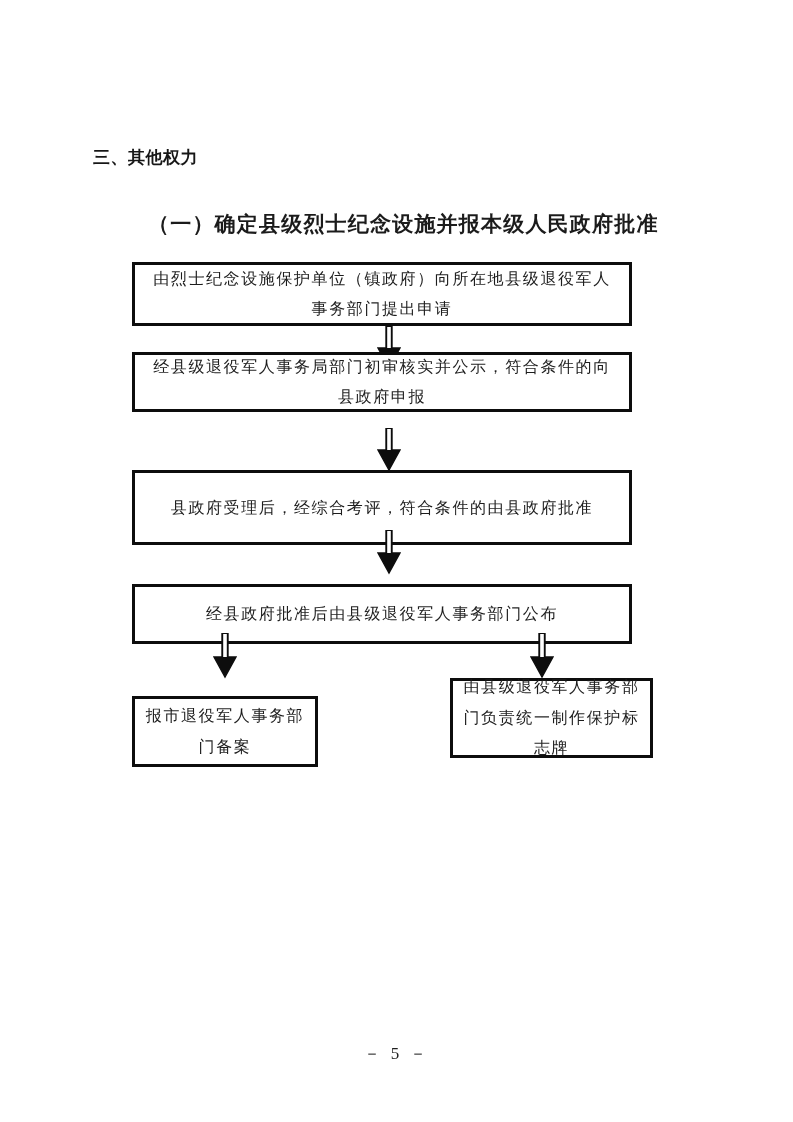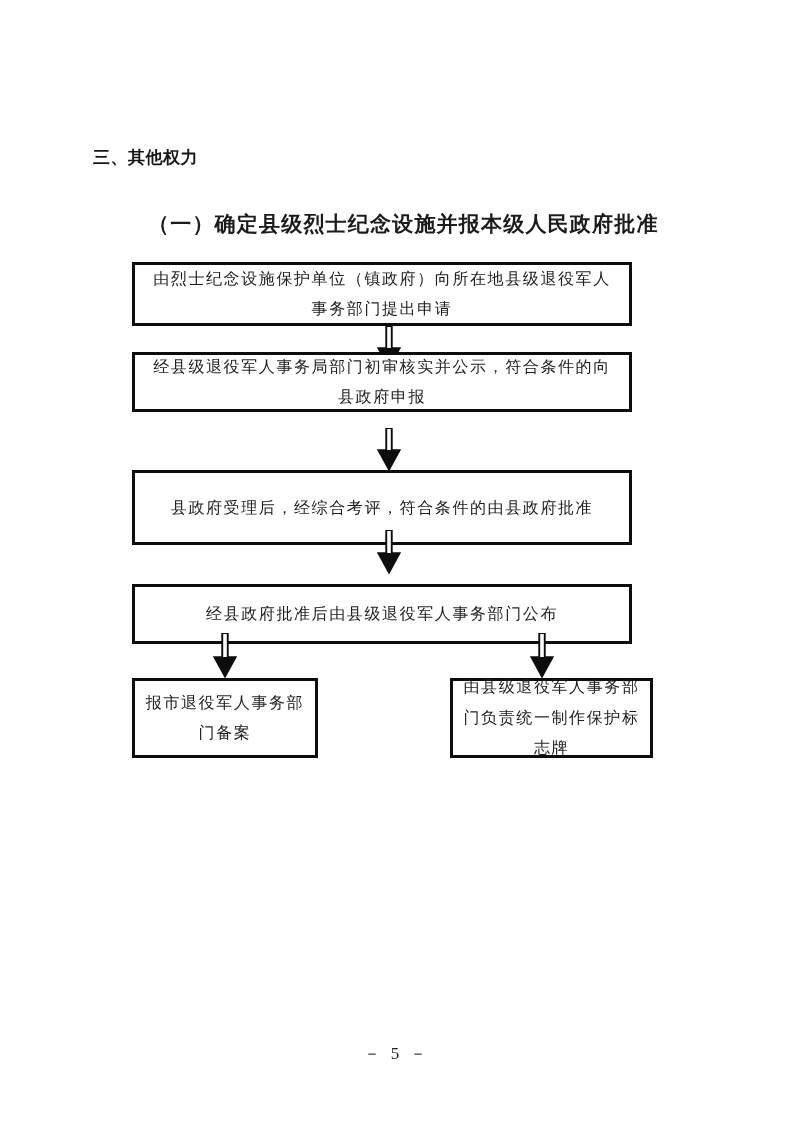--- a/index.html
+++ b/index.html
@@ -82,21 +82,21 @@
     width: 100%;
   }
 
   
   .node-n1 { left: 132px; top: 262px; width: 500px; height: 64px; }
   .node-n2 { left: 132px; top: 352px; width: 500px; height: 60px; }
   .node-n3 { left: 132px; top: 470px; width: 500px; height: 75px; }
   .node-n4 { left: 132px; top: 573px; width: 500px; height: 60px; margin-top: 11px; }
 
   
-  .node-b1 { left: 132px; top: 678px; width: 186px; height: 80px; }
+  .node-b1 { left: 132px; top: 696px; width: 186px; height: 71px; }
   .node-b2 { left: 450px; top: 678px; width: 203px; height: 80px; }
 
   .node-b1 .node-text,
   .node-b2 .node-text { line-height: 1.9; }
 
   
   .arrow {
     position: absolute;
   }
   .arrow svg { display: block; }

